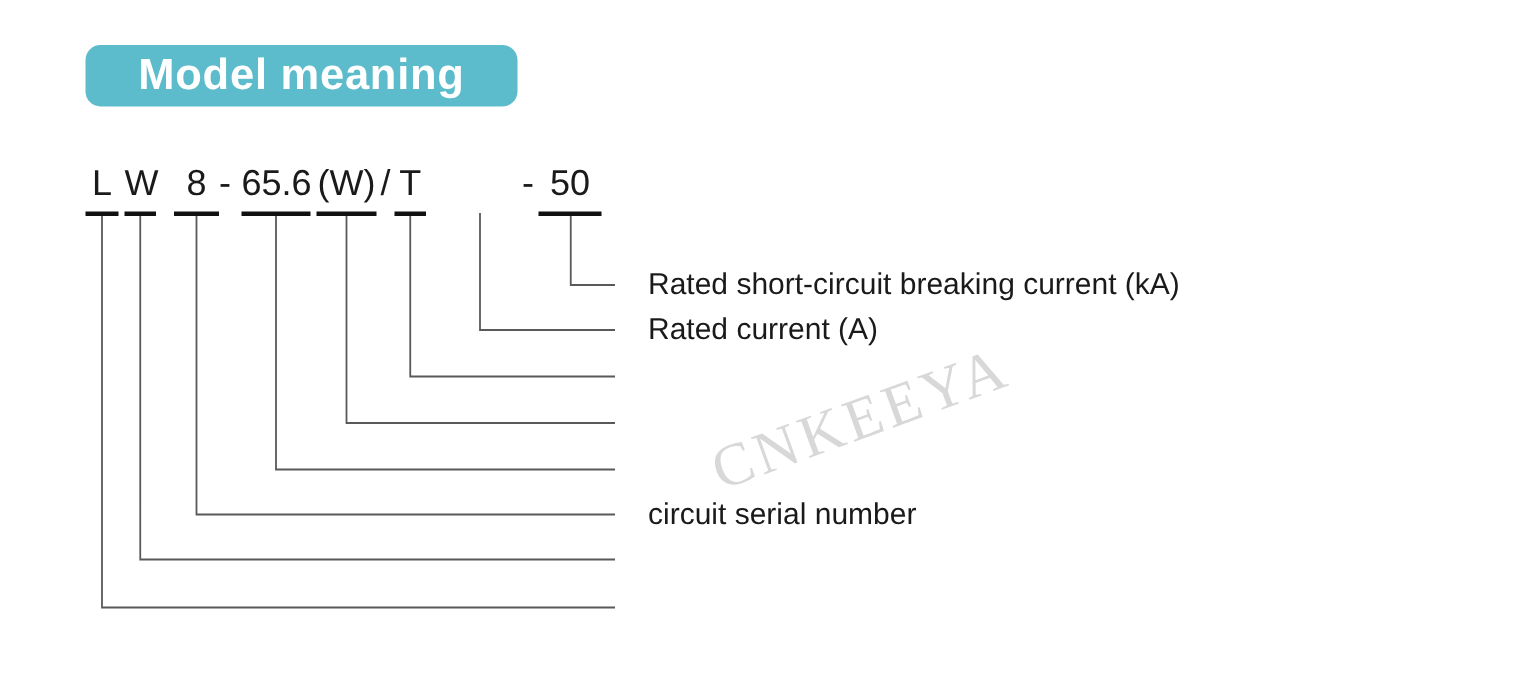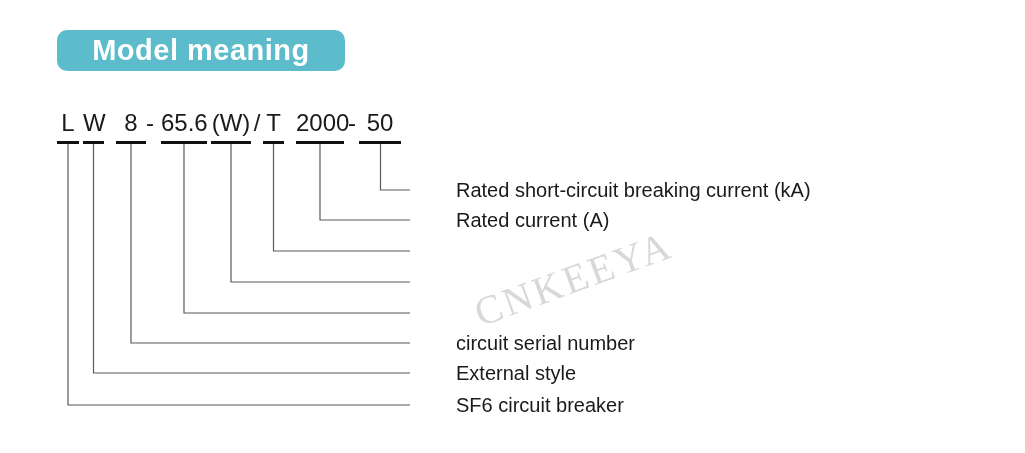--- a/index.html
+++ b/index.html
@@ -58,21 +58,20 @@
   }
   
   .legend-label {
     position: absolute;
     left: 432px;
     height: 30px; line-height: 30px;
     font-size: 20px;
     color: var(--label-text, #1a1a1a);
     white-space: nowrap;
     z-index: 2;
-    margin-left: 24px;
   }
   .lb-0 { top: 175px; }
   .lb-1 { top: 205px; }
   .lb-2 { top: 236px; }
   .lb-3 { top: 267px; }
   .lb-4 { top: 298px; }
   .lb-5 { top: 328px; }
   .lb-6 { top: 358px; }
   .lb-7 { top: 390px; }
   
@@ -100,36 +99,33 @@
   </div>
 
   <span class="token underlined tk-0">L</span>
   <span class="token underlined tk-1">W</span>
   <span class="token underlined tk-2">8</span>
   <span class="token tk-3">-</span>
   <span class="token underlined tk-4">65.6</span>
   <span class="token underlined tk-5">(W)</span>
   <span class="token tk-6">/</span>
   <span class="token underlined tk-7">T</span>
-  <span class="token underlined tk-8">2000</span>
   <span class="token tk-9">-</span>
   <span class="token underlined tk-10">50</span>
 
   <svg id="connectors" viewBox="0 0 1025 453" xmlns="http://www.w3.org/2000/svg">
     <path d="M380.5 142 V190 H410" fill="none" stroke="#595959" stroke-width="1.2"></path>
     <path d="M320 142 V220 H410" fill="none" stroke="#595959" stroke-width="1.2"></path>
     <path d="M273.5 142 V251 H410" fill="none" stroke="#595959" stroke-width="1.2"></path>
     <path d="M231 142 V282 H410" fill="none" stroke="#595959" stroke-width="1.2"></path>
     <path d="M184 142 V313 H410" fill="none" stroke="#595959" stroke-width="1.2"></path>
     <path d="M131 142 V343 H410" fill="none" stroke="#595959" stroke-width="1.2"></path>
     <path d="M93.5 142 V373 H410" fill="none" stroke="#595959" stroke-width="1.2"></path>
     <path d="M68 142 V405 H410" fill="none" stroke="#595959" stroke-width="1.2"></path>
   </svg>
 
   <div class="legend-label lb-0">Rated short-circuit breaking current (kA)</div>
   <div class="legend-label lb-1">Rated current (A)</div>
   <div class="legend-label lb-5">circuit serial number</div>
-  <div class="legend-label lb-6">External style</div>
-  <div class="legend-label lb-7">SF6 circuit breaker</div>
 
   <div class="watermark">CNKEEYA</div>
 
 </div>
 
 </body></html>

